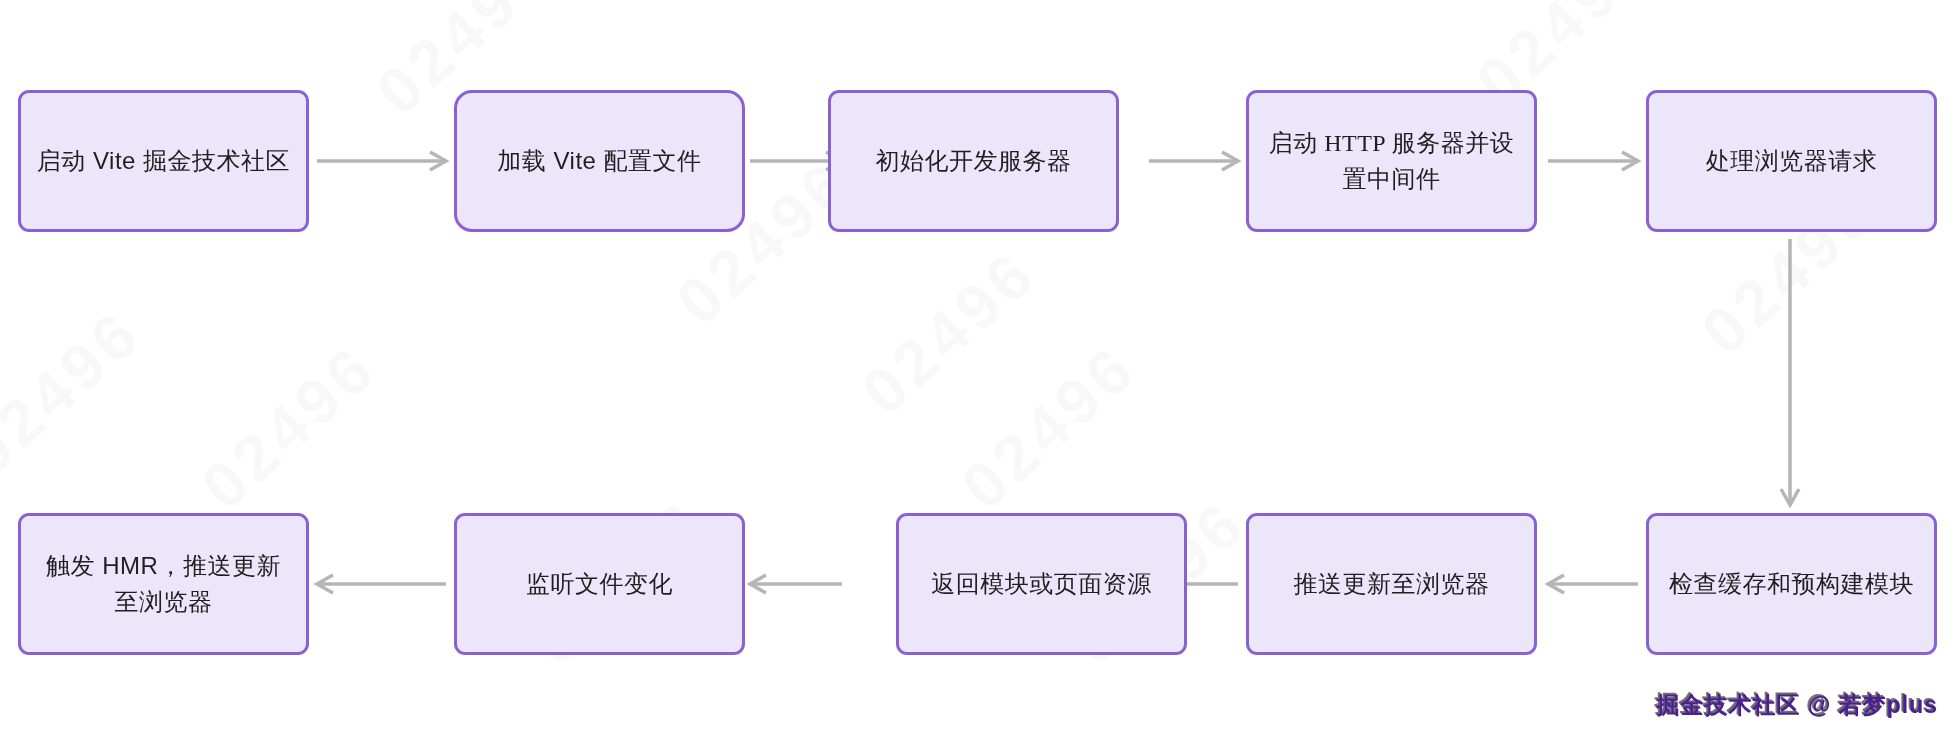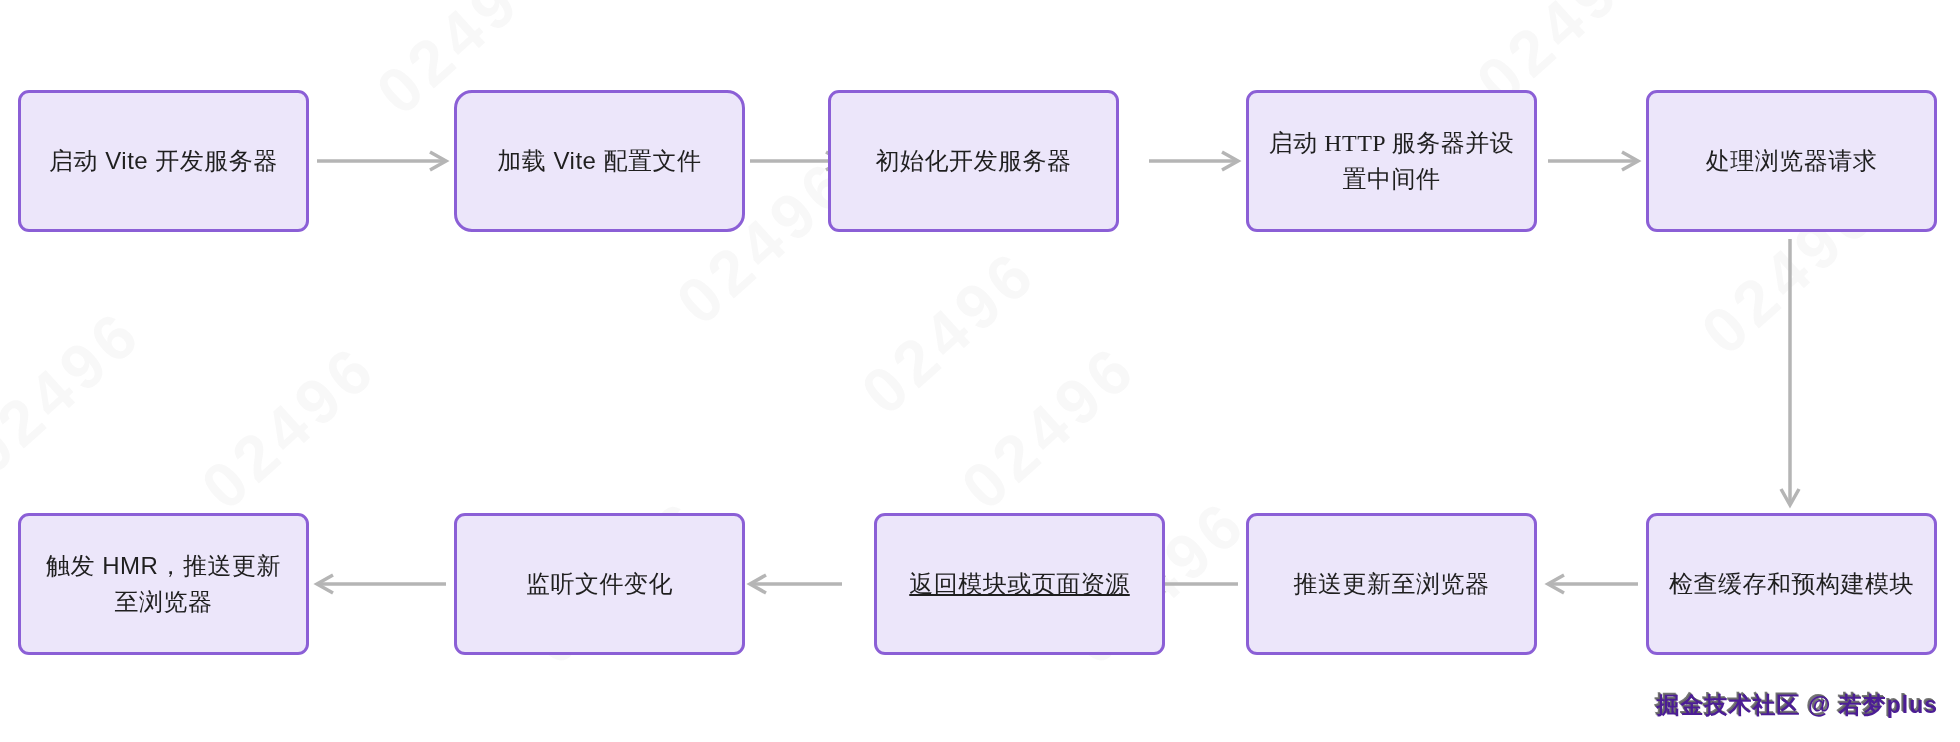--- a/index.html
+++ b/index.html
@@ -34,21 +34,21 @@
     letter-spacing: 0.5px;
   }
   
   .r0c0 { left: 18px;   top: 90px; }
   .r0c1 { left: 454px;  top: 90px; border-radius: 18px; }
   .r0c2 { left: 828px;  top: 90px; }
   .r0c3 { left: 1246px; top: 90px; font-family: Liberation Serif, serif; }
   .r0c4 { left: 1646px; top: 90px; }
   .r1c4 { left: 1646px; top: 513px; }
   .r1c3 { left: 1246px; top: 513px; }
-  .r1c2 { left: 874px;  top: 513px; text-decoration: underline; }
+  .r1c2 { left: 896px;  top: 513px; }
   .r1c1 { left: 454px;  top: 513px; }
   .r1c0 { left: 18px;   top: 513px; }
 
   #edges-svg {
     position: absolute;
     left: 0; top: 0;
     width: 1960px;
     height: 742px;
     pointer-events: none;
   }
@@ -136,21 +136,21 @@
       <line class="edge" x1="842" y1="584" x2="752" y2="584"></line>
       <polyline class="edge" points="766,575 750,584 766,593"></polyline>
     </g>
     <g>
       <line class="edge" x1="446" y1="584" x2="319" y2="584"></line>
       <polyline class="edge" points="333,575 317,584 333,593"></polyline>
     </g>
   </svg>
 
   <div class="node r0c0">
-    <span>启动 Vite 开发服务器</span>
+    <span>启动 Vite 掘金技术社区</span>
   </div>
   <div class="node r0c1">
     <span>加载 Vite 配置文件</span>
   </div>
   <div class="node r0c2">
     <span>初始化开发服务器</span>
   </div>
   <div class="node r0c3">
     <span>启动 HTTP 服务器并设置中间件</span>
   </div>

